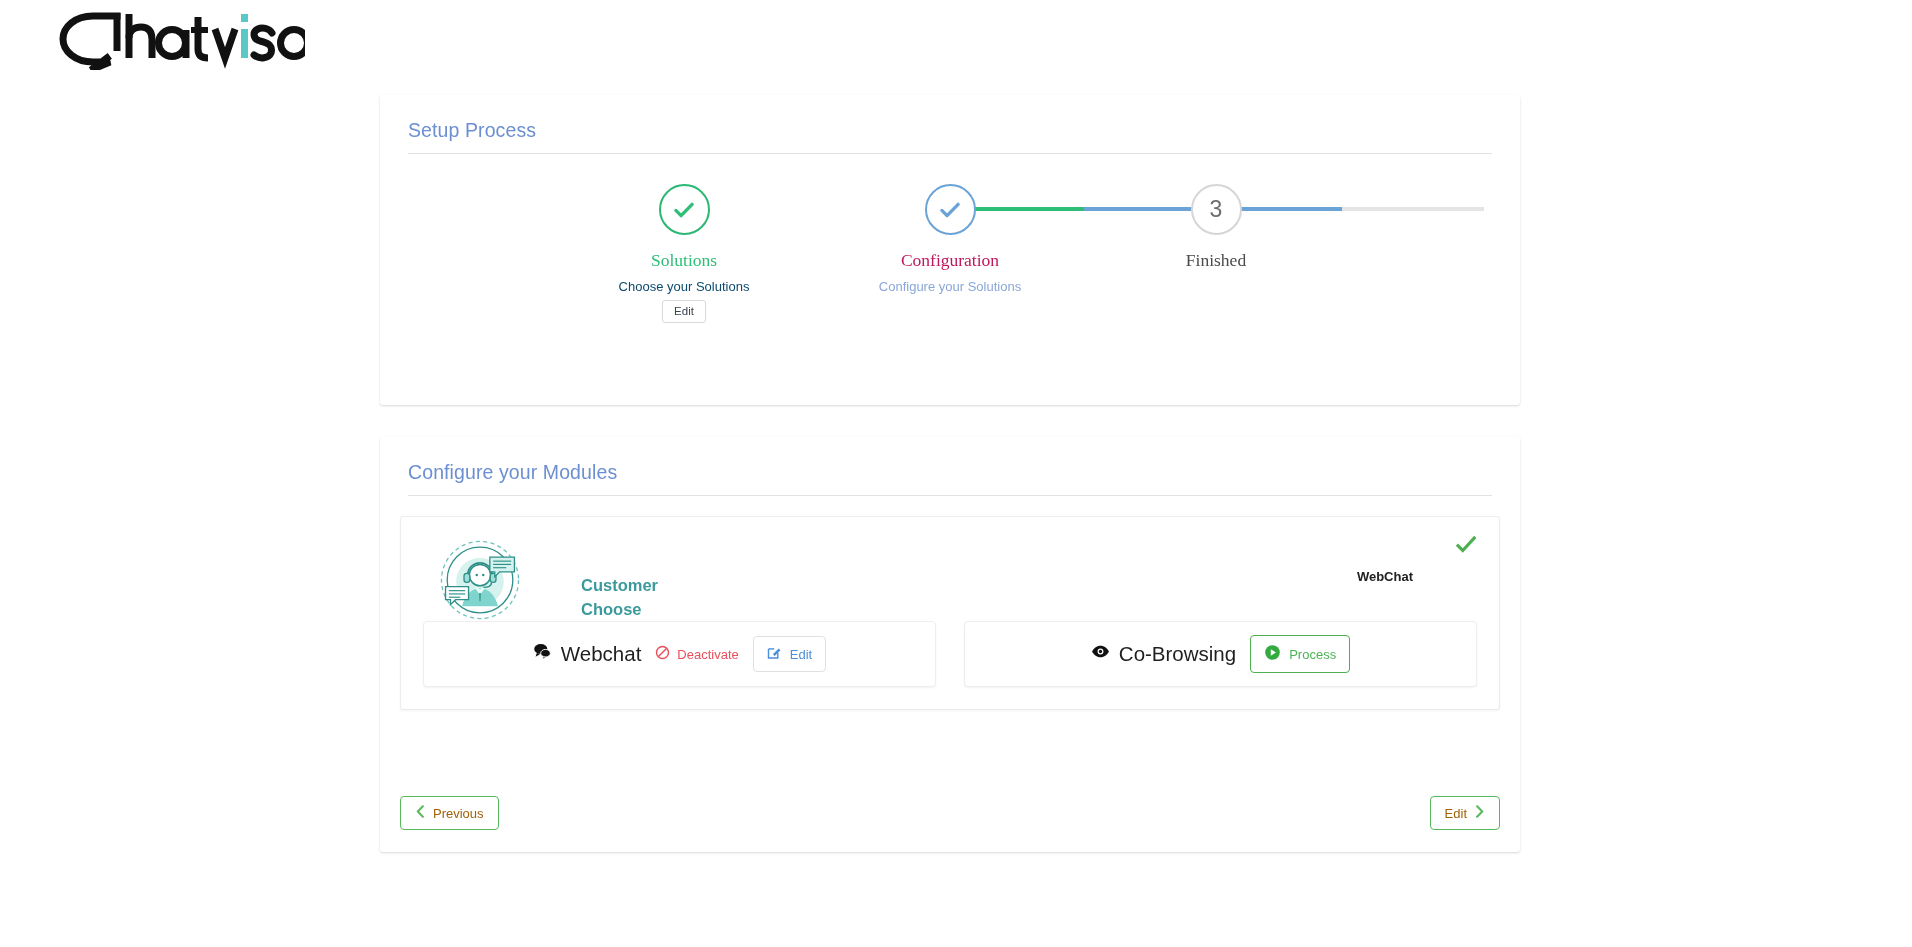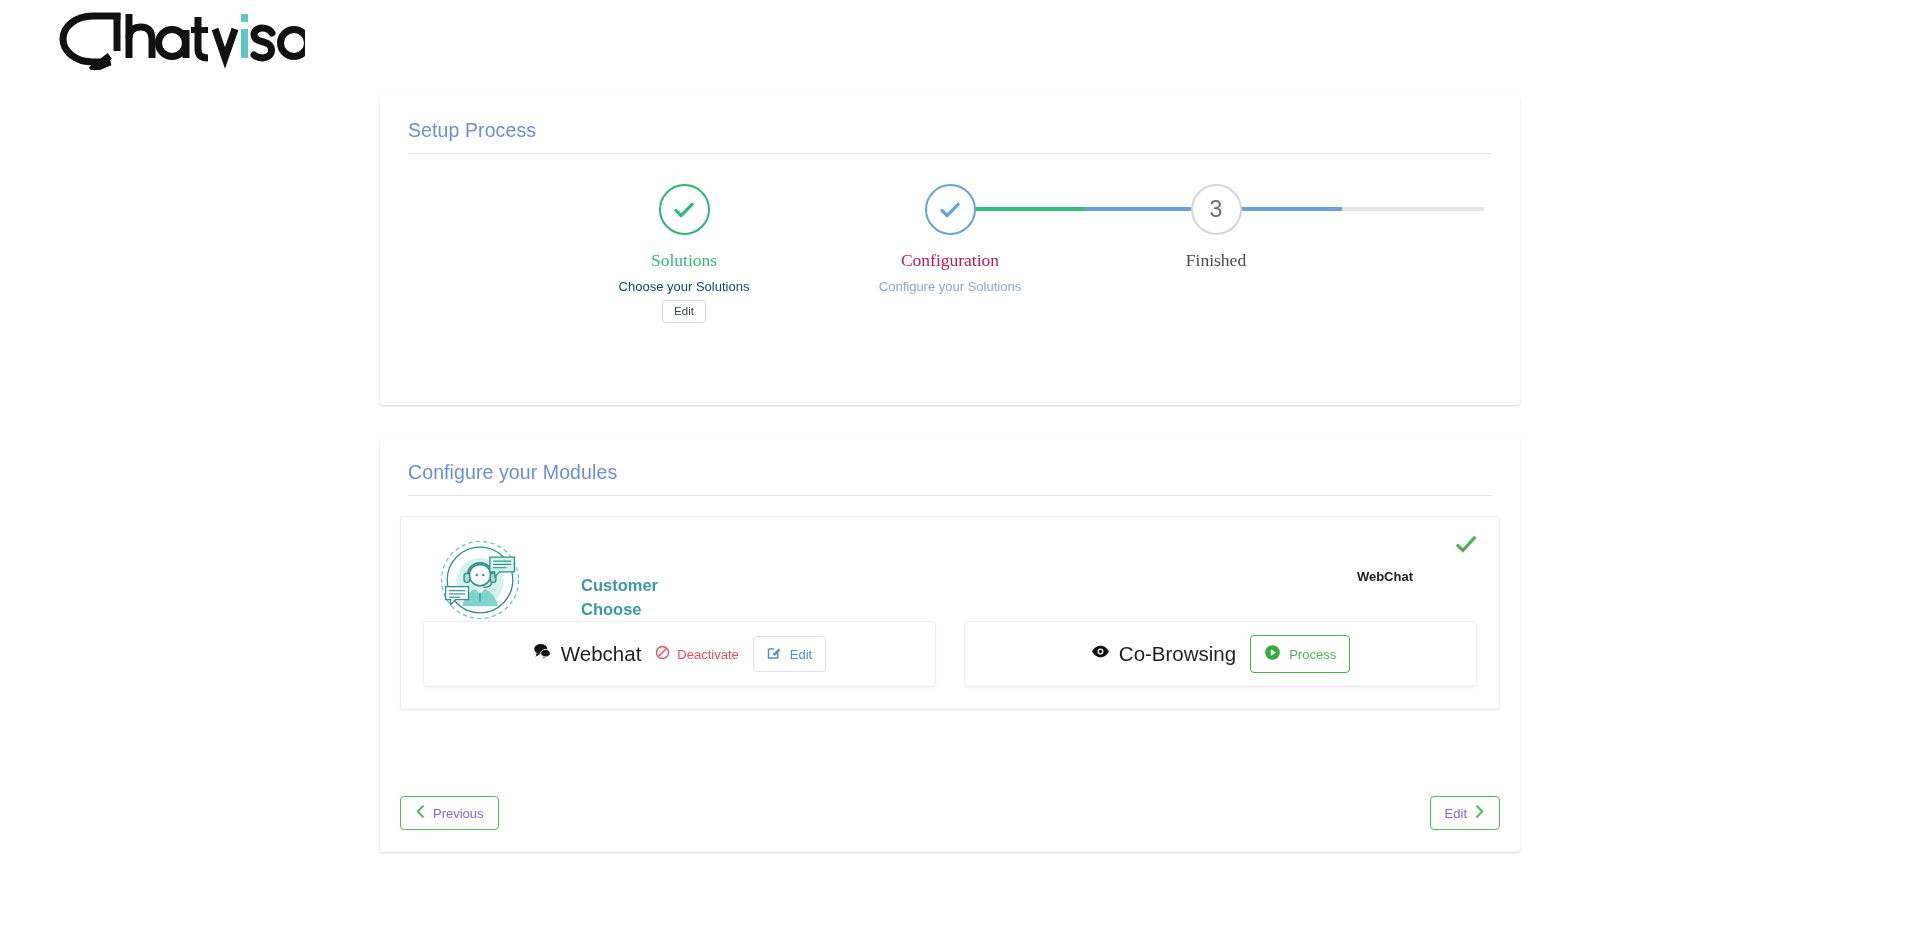--- a/index.html
+++ b/index.html
@@ -168,21 +168,21 @@
   
   .nav-row {
     position: absolute; left: 20px; right: 20px; bottom: 22px;
     display: flex; justify-content: space-between; align-items: center;
   }
   .btn-nav {
     display: inline-flex; align-items: center; gap: 7px;
     background: #fff;
     border: 1px solid #56ba5c;
     border-radius: 4px;
-    color: #8b5cf6;
+    color: #a16207;
     font-size: 13px;
     padding: 8px 14px;
     cursor: pointer;
     white-space: nowrap;
   }
 </style>
 </head>
 <body>
 
 <div class="page">

